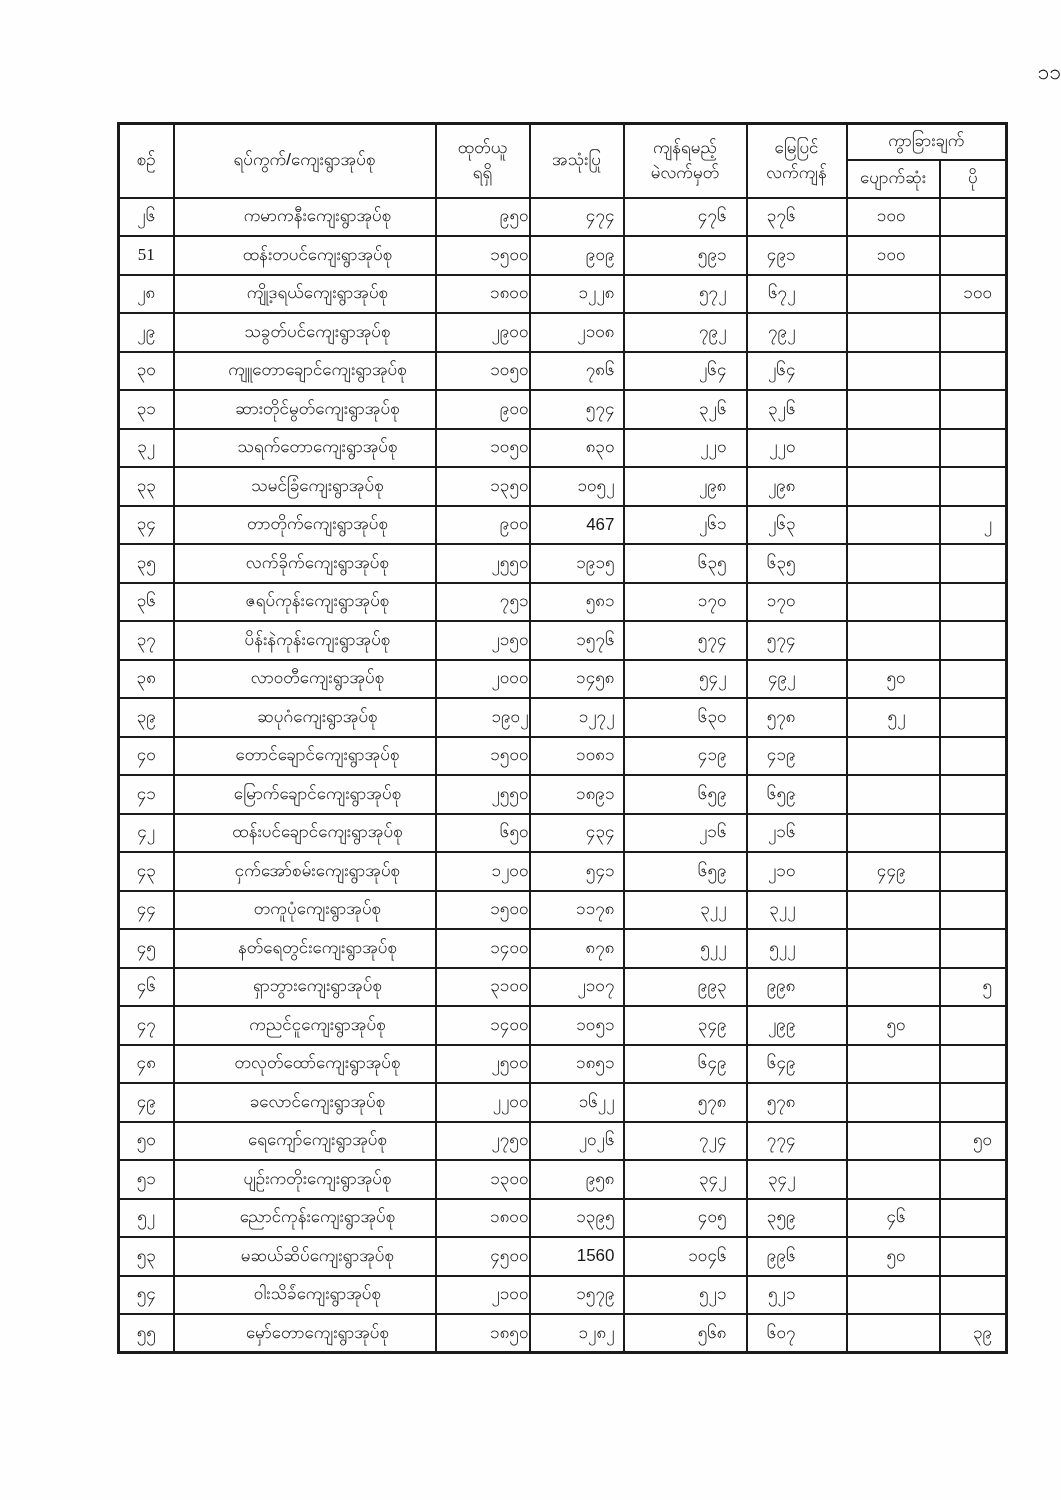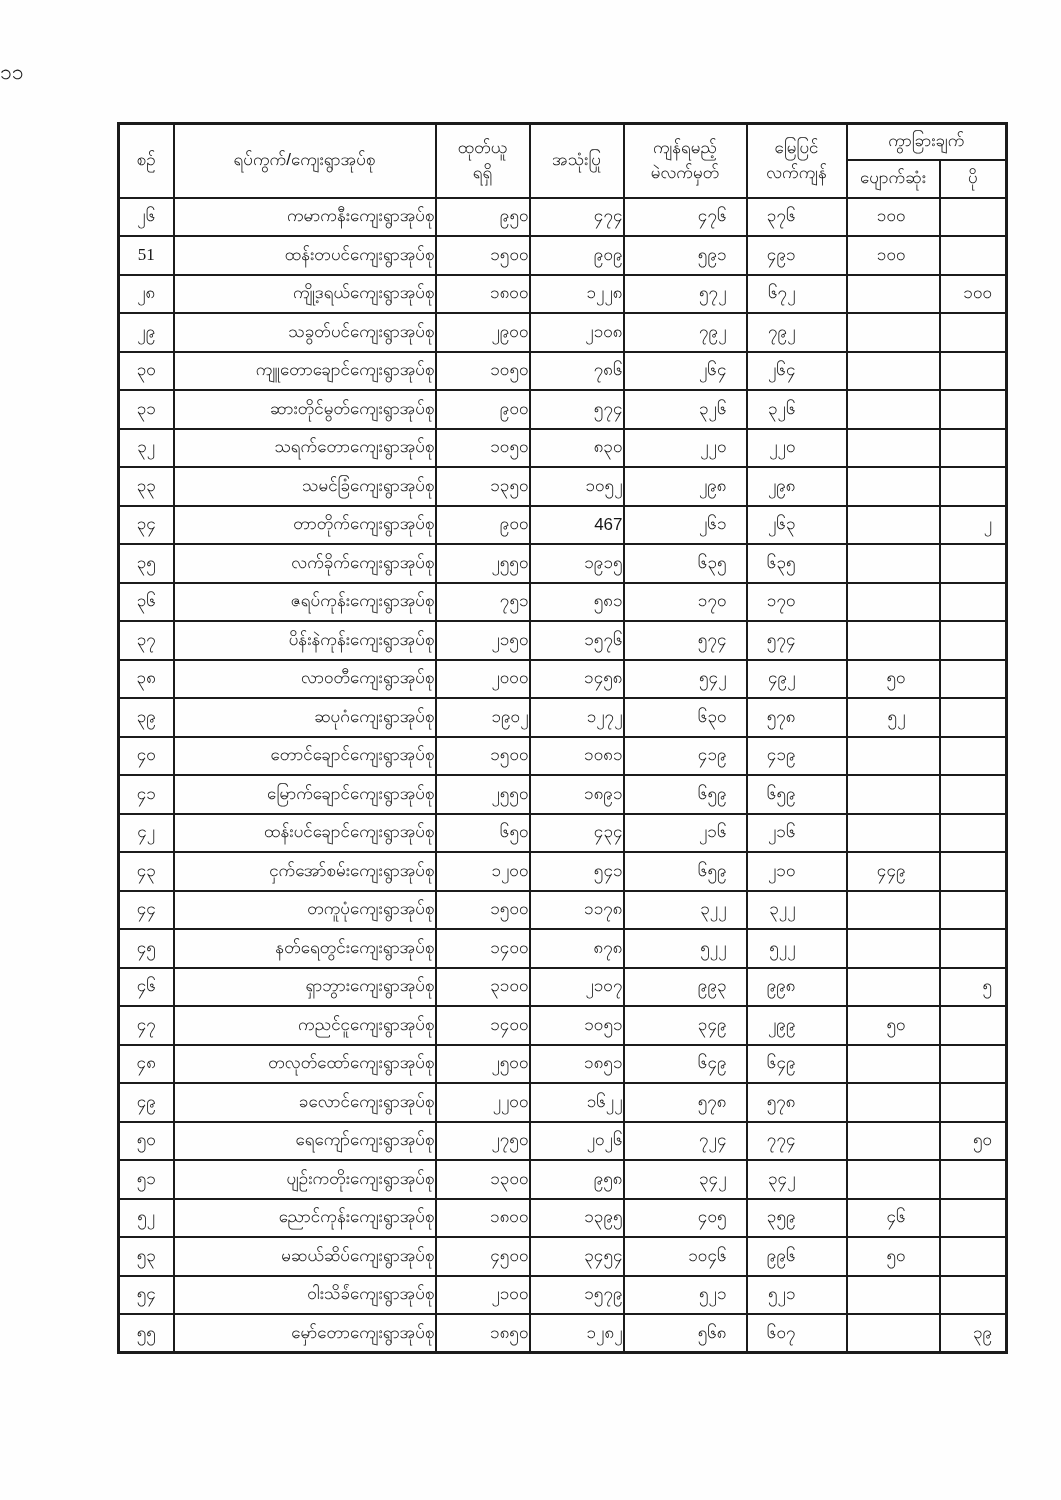--- a/index.html
+++ b/index.html
@@ -6,21 +6,21 @@
   html, body { background: #ffffff; }
   body {
     width: 1061px; height: 1500px;
     font-family: "Liberation Sans", sans-serif;
     color: #141414;
     position: relative;
   }
   .page { width: 1061px; height: 1500px; background: #fefefe; position: relative; }
   .page-number {
     position: absolute; top: 58px; left: 0; width: 100%;
-    text-align: left; font-size: 21px; color: #161616;
+    text-align: right; font-size: 21px; color: #161616;
   }
   table.ballot {
     position: absolute; top: 122px; left: 117px;
     border-collapse: collapse;
     table-layout: fixed;
     background: #fefefe;
   }
   table.ballot col.w-no       { width: 55px; }
   table.ballot col.w-name     { width: 262px; }
   table.ballot col.w-received { width: 94px; }
@@ -37,23 +37,23 @@
     vertical-align: middle;
     overflow: hidden;
     white-space: nowrap;
   }
   table.ballot { border: 3px solid #1b1b1b; }
   thead th { text-align: center; line-height: 1.45; padding: 2px 2px; }
   thead tr.h-top th { height: 36px; }
   thead tr.h-sub th { height: 38px; }
   tbody td { height: 38.5px; }
   td.c-no       { text-align: center; font-family: Liberation Serif, serif; }
-  td.c-name     { text-align: right;  padding-left: 26px; }
+  td.c-name     { text-align: center;  padding-left: 26px; }
   td.c-received { text-align: right; }
-  td.c-used     { text-align: right; padding-right: 0; }
+  td.c-used     { text-align: right; padding-right: 8px; }
   td.c-expected { text-align: right; padding-right: 19px; }
   td.c-ground   { text-align: right; padding-right: 50px; }
   td.c-lost     { text-align: right; padding-right: 33px; }
   td.c-extra    { text-align: right; padding-right: 13px; }
 </style>
 </head>
 <body>
 
 <div class="page">
 
@@ -362,21 +362,21 @@
           <td class="c-used">၁၃၉၅</td>
           <td class="c-expected">၄၀၅</td>
           <td class="c-ground">၃၅၉</td>
           <td class="c-lost">၄၆</td>
           <td class="c-extra"></td>
         </tr>
         <tr>
           <td class="c-no">၅၃</td>
           <td class="c-name">မဆယ်ဆိပ်ကျေးရွာအုပ်စု</td>
           <td class="c-received">၄၅၀၀</td>
-          <td class="c-used">၃၄၅၄</td>
+          <td class="c-used">1560</td>
           <td class="c-expected">၁၀၄၆</td>
           <td class="c-ground">၉၉၆</td>
           <td class="c-lost">၅၀</td>
           <td class="c-extra"></td>
         </tr>
         <tr>
           <td class="c-no">၅၄</td>
           <td class="c-name">ဝါးသိခ်ံကျေးရွာအုပ်စု</td>
           <td class="c-received">၂၁၀၀</td>
           <td class="c-used">၁၅၇၉</td>

